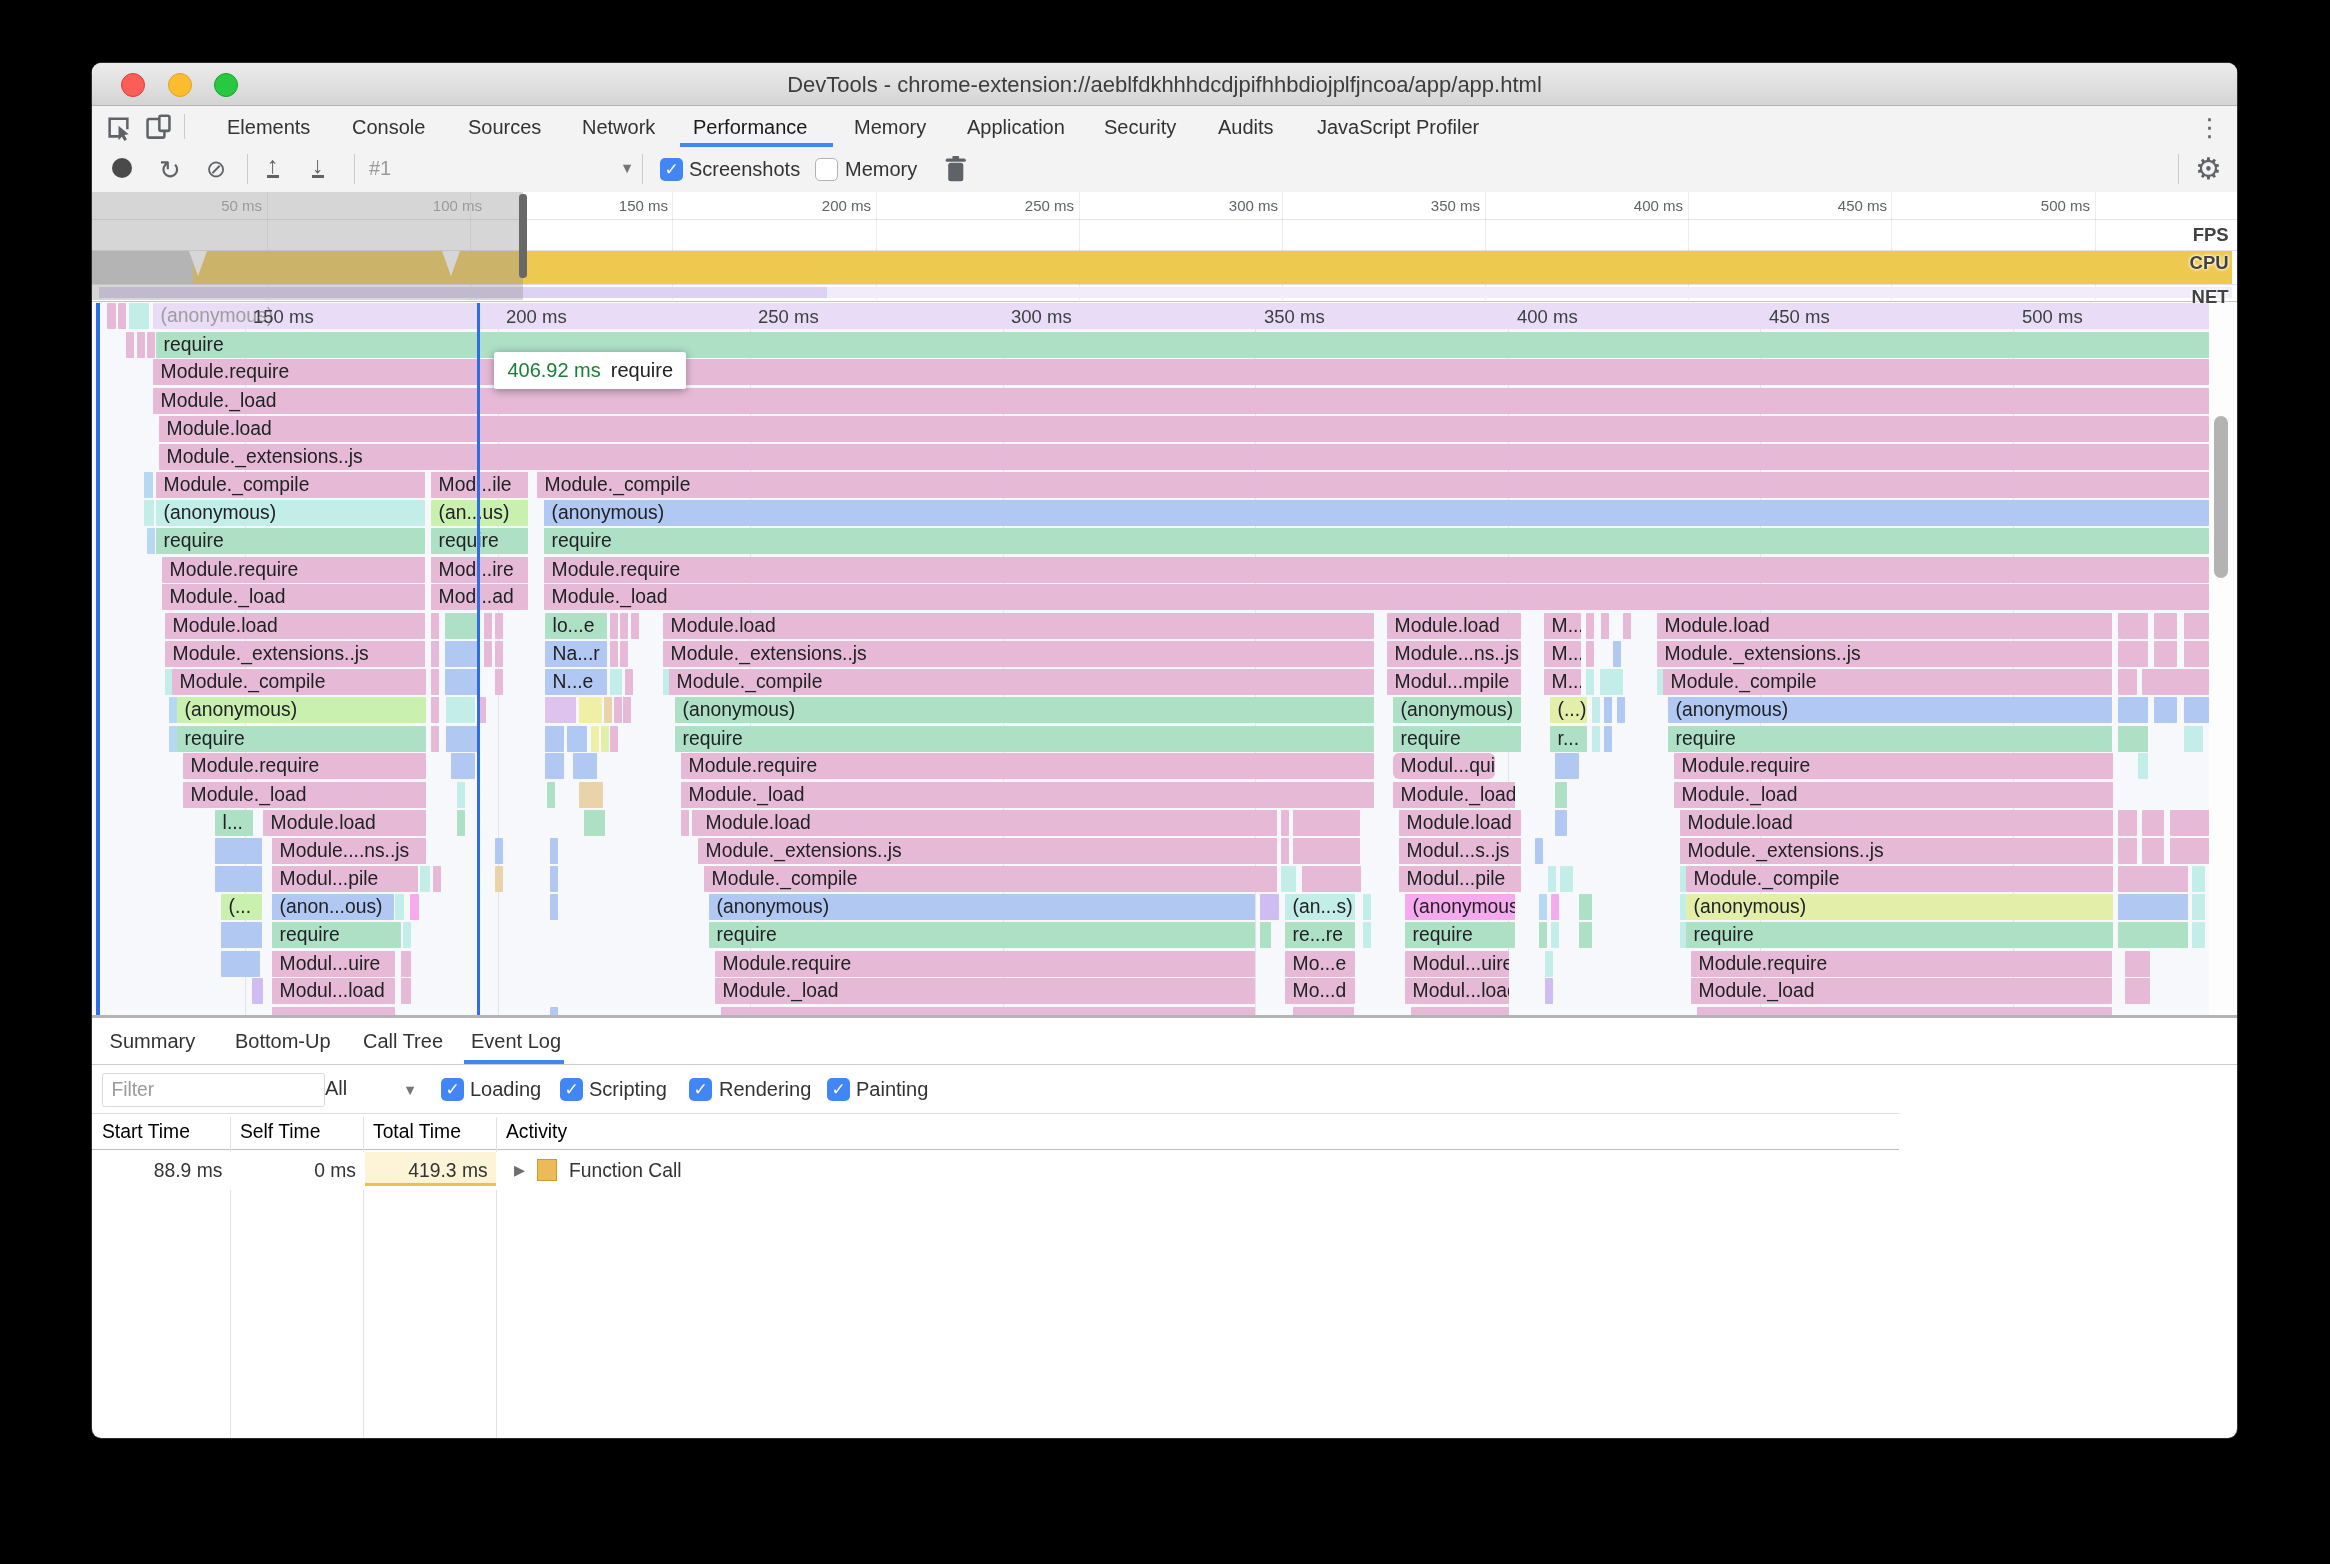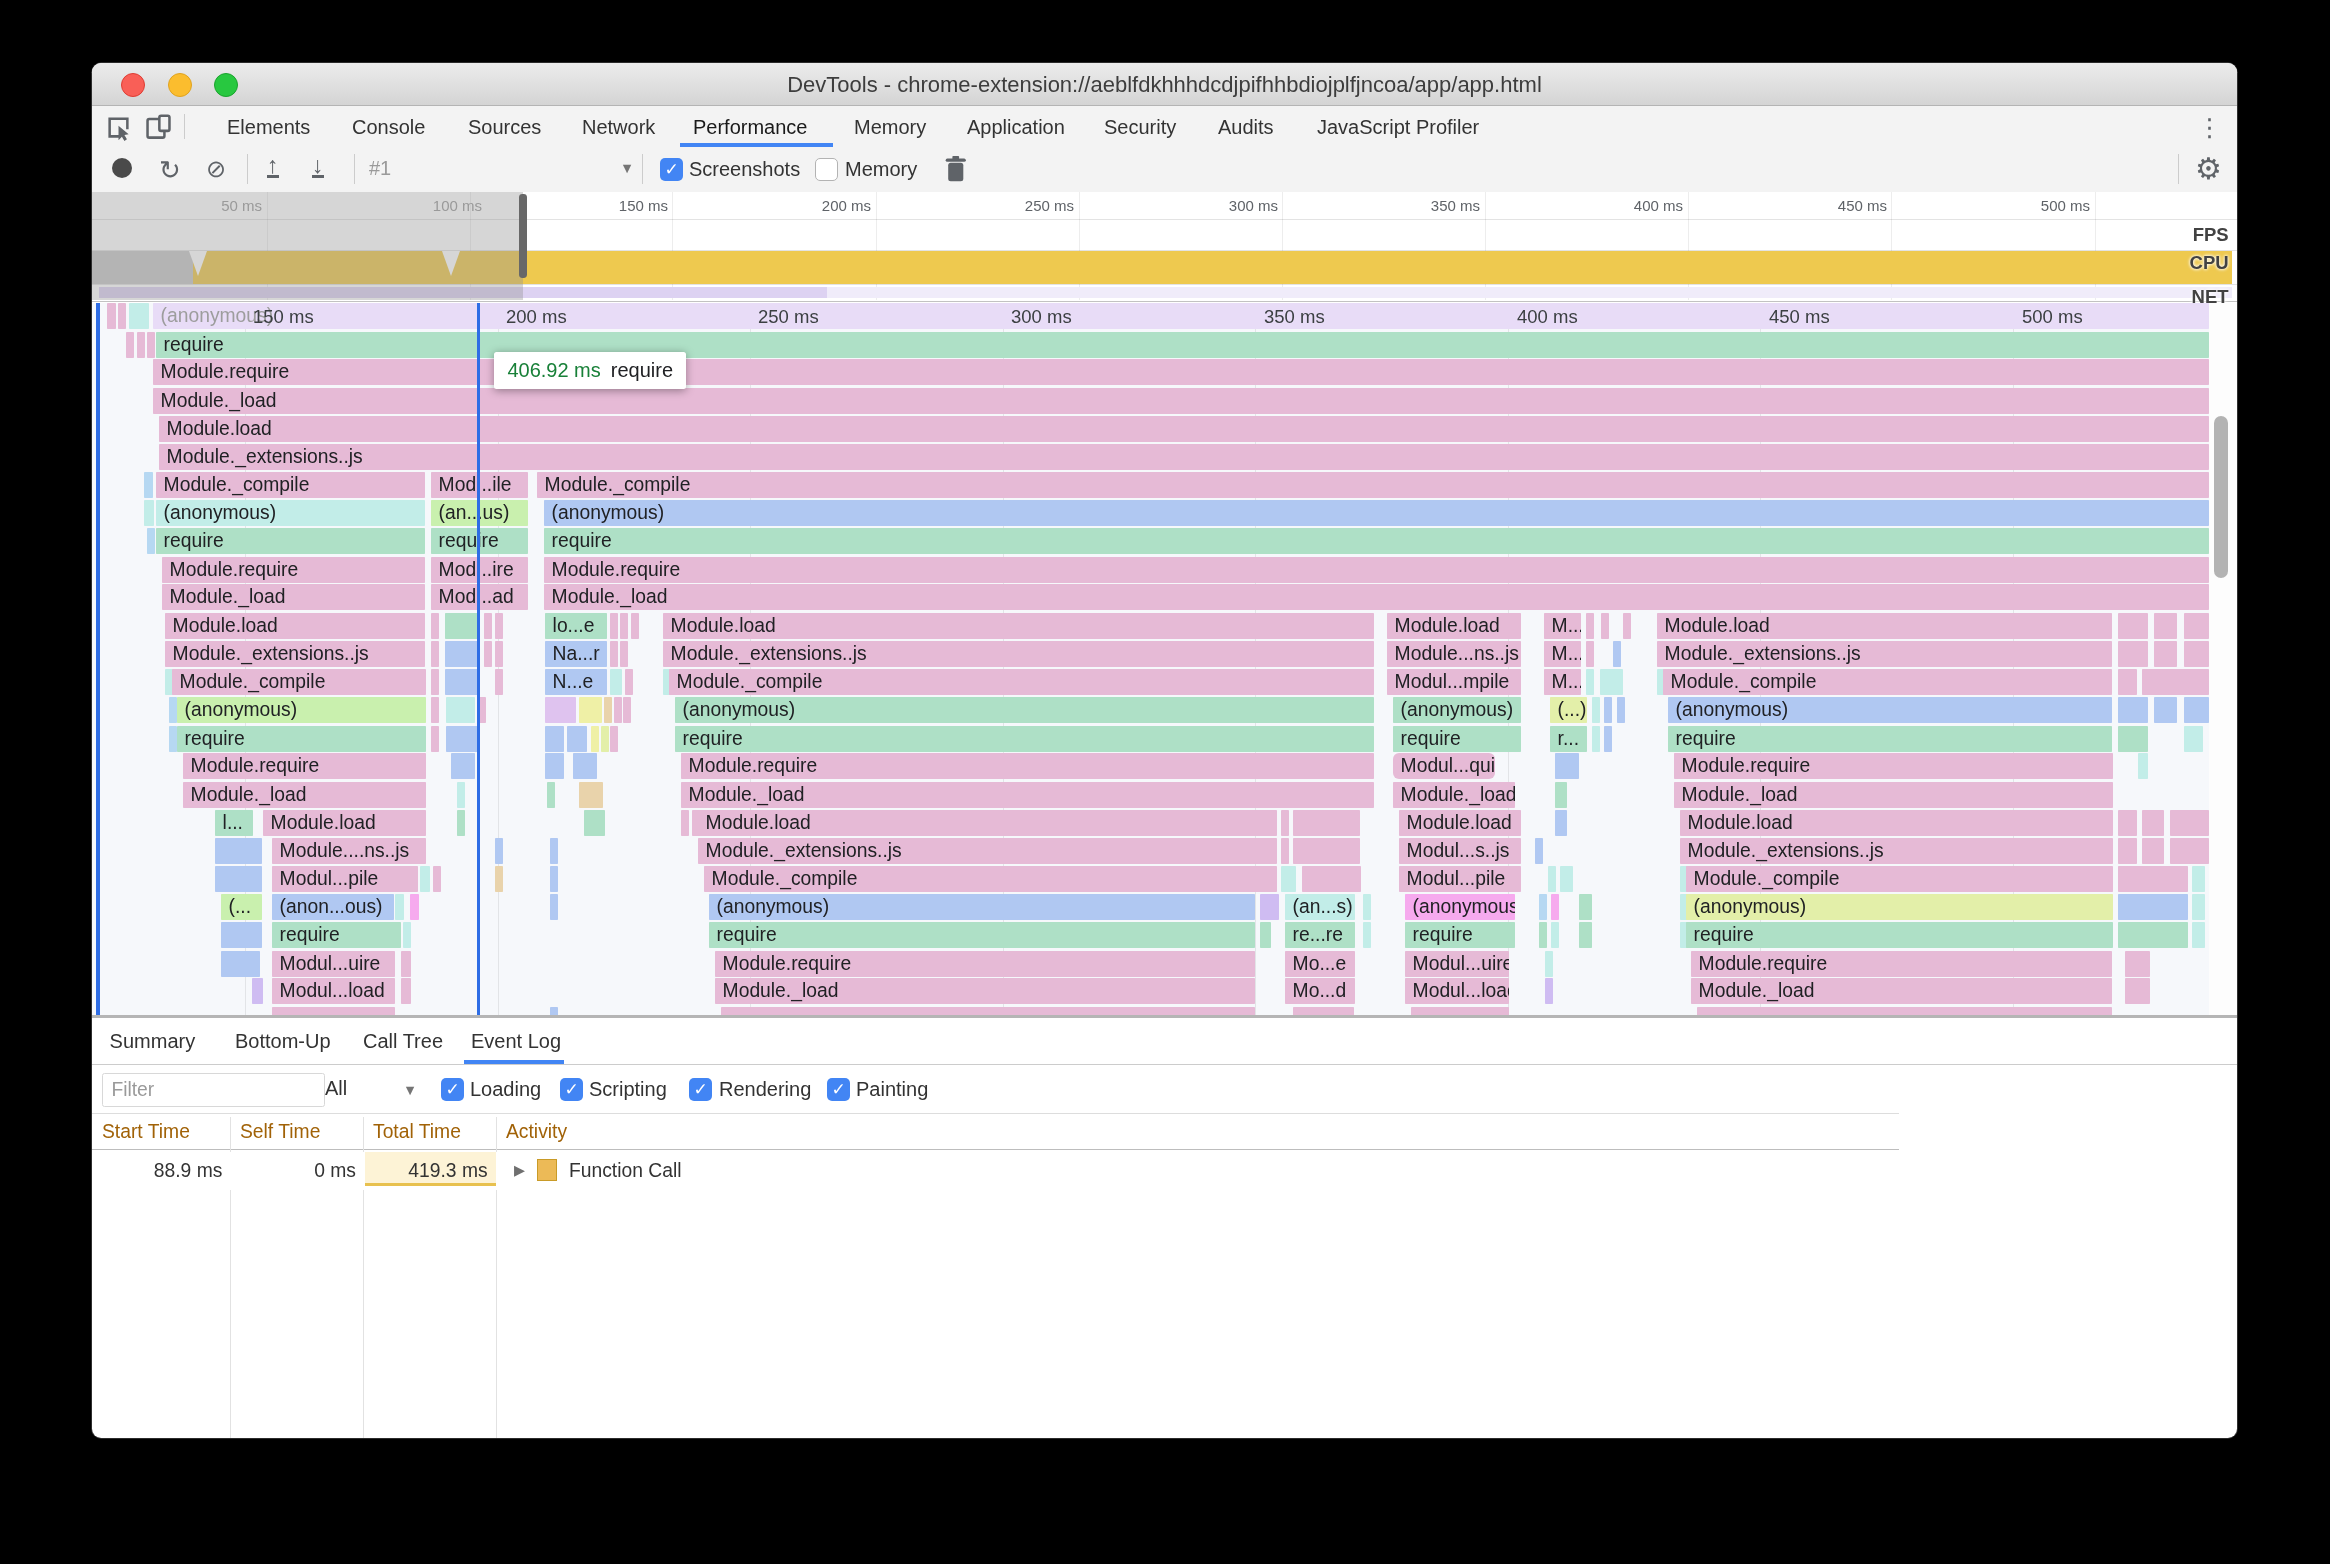--- a/index.html
+++ b/index.html
@@ -62,21 +62,21 @@
   .btab{position:absolute;top:11.8px;font-size:20px;color:#333;}
   .filterrow{position:absolute;left:0;top:1002px;width:1807px;height:48px;background:#fff;border-bottom:0.8px solid #ddd;}
   .filterinput{position:absolute;left:10px;top:7.6px;width:204px;height:32px;border:0.8px solid #d8d8d8;
                border-radius:2.5px;font-size:19.3px;padding:0 8.4px;color:#333;font-family:"Liberation Sans",sans-serif;}
   .filterinput::placeholder{color:#9a9a9a;}
   .droplabel{position:absolute;font-size:20px;color:#333;top:11.8px;}
   .droparrow{position:absolute;font-size:14.3px;color:#757575;top:17px;}
   
   .theader{position:absolute;left:0;top:1054px;width:1807px;height:32px;background:#fff;
            border-bottom:1.7px solid #bdbdbd;}
-  .th{position:absolute;top:4.2px;font-size:19.3px;color:#a16207;}
+  .th{position:absolute;top:4.2px;font-size:19.3px;color:#000000;}
   .coldiv{position:absolute;top:1054px;width:0.8px;height:321px;background:#e2e2e2;}
   .trow{position:absolute;left:0;top:1089px;width:1807px;height:38px;background:#fff;}
   .td{position:absolute;top:7.6px;font-size:19.3px;color:#333;text-align:right;}
   .totalcell{position:absolute;left:273px;top:0;width:131px;height:34px;background:#fdf3d6;
              border-bottom:3.4px solid #e8c14f;box-sizing:border-box;}
   .totalcell .td{right:8.4px;left:auto;}
   .disclosure{position:absolute;left:422px;top:10px;font-size:14.3px;color:#6f6f6f;}
   .swatch{position:absolute;left:445px;top:6.7px;width:20px;height:22px;background:#ecba57;border:1.7px solid #c99b28;box-sizing:border-box;}
   .actlabel{position:absolute;left:477px;top:7.6px;font-size:19.3px;color:#333;}
   .details{position:absolute;left:1807px;top:1002px;width:338px;height:373px;background:#f1f1f1;

